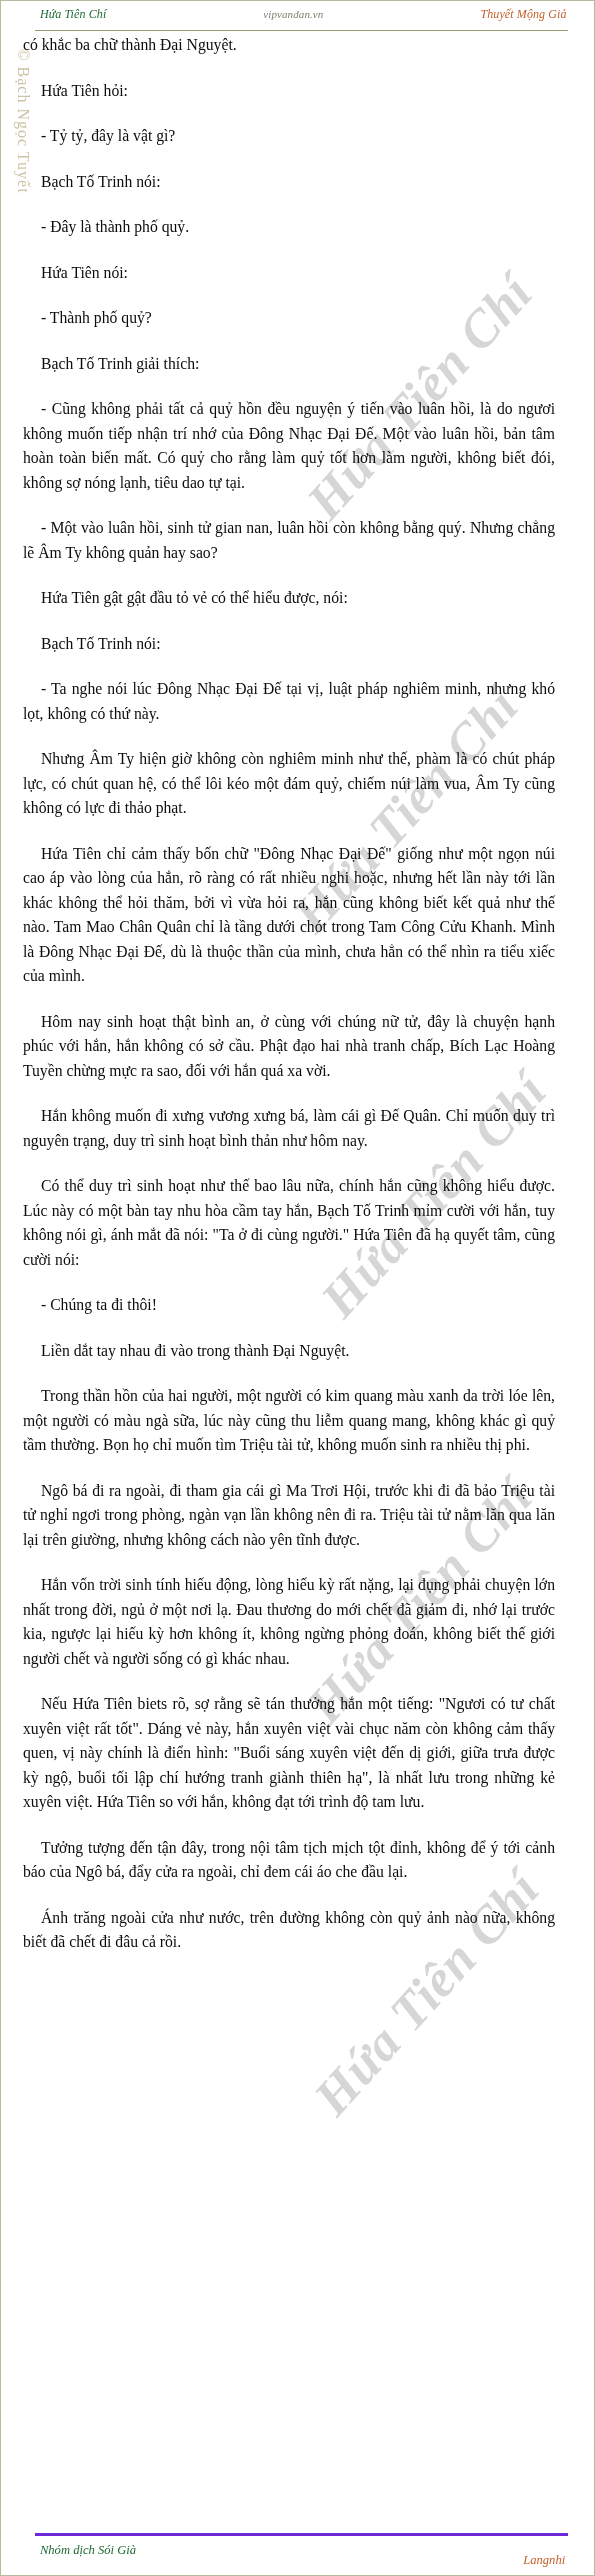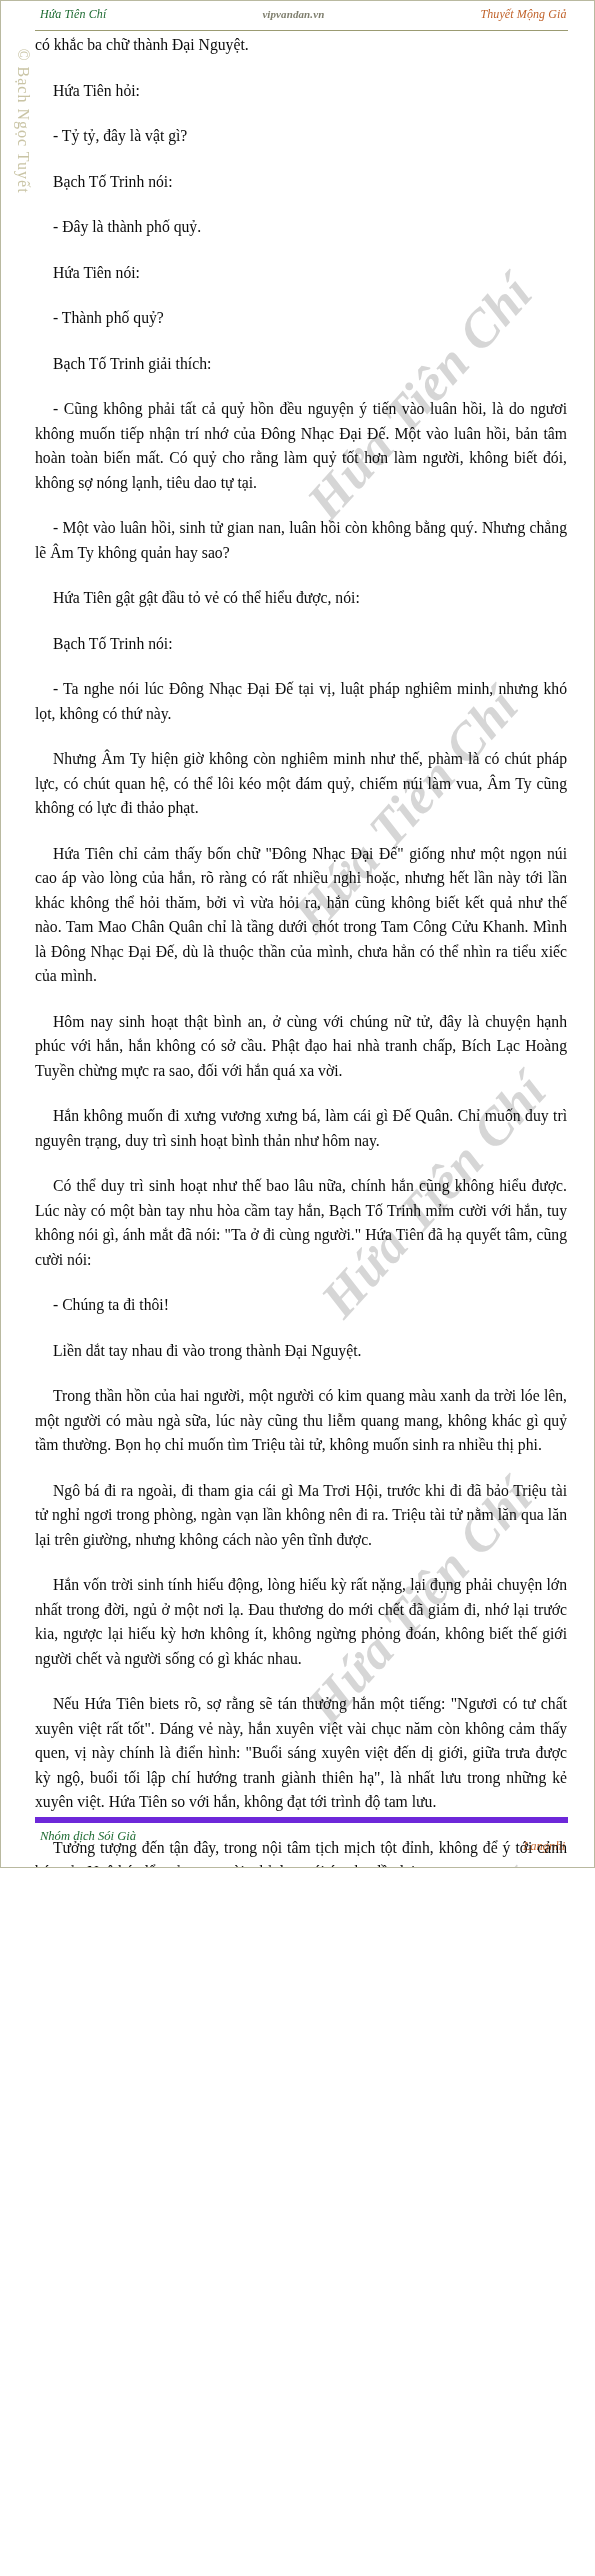--- a/index.html
+++ b/index.html
@@ -6,21 +6,21 @@
     margin: 0;
     padding: 0;
     background: #ffffff;
   }
   body {
     font-family: "Liberation Serif", "DejaVu Serif", serif;
   }
   #page {
     position: relative;
     width: 595px;
-    height: 1868px;
+    height: 2576px;
     box-sizing: border-box;
     background: #ffffff;
     border: 0.7px solid #b9b9a0;
     overflow: hidden;
   }
 
   
   .header {
     position: absolute;
     left: 34px;
@@ -30,21 +30,21 @@
     border-bottom: 1px solid #9b9b72;
     display: flex;
     align-items: flex-start;
     justify-content: space-between;
     font-style: italic;
     font-size: 12px;
     letter-spacing: 0.1px;
     box-sizing: border-box;
   }
   .header-left   { color: #1d6b32; padding-left: 4.9px; }
-  .header-center { color: #7e7e6d; font-size: 11px; padding-top: 1.4px; font-weight: bold; }
+  .header-center { color: #7e7e6d; font-size: 11px; padding-top: 1.4px; }
   .header-right  { color: #c0622a; padding-right: 1.4px; text-align: center; }
 
   
   .vert-copyright {
     position: absolute;
     left: -83px;
     top: 111px;
     width: 210px;
     transform: rotate(90deg);
     transform-origin: center center;
@@ -67,21 +67,21 @@
     transform: rotate(-48deg);
     transform-origin: left top;
     user-select: none;
     pointer-events: none;
     letter-spacing: 0.7px;
   }
 
   
   .content {
     position: absolute;
-    left: 34px;
+    left: 22px;
     top: 32px;
     width: 532px;
   }
   p.para {
     margin: 0 0 21px 0;
     font-size: 15.7px;
     line-height: 24.5px;
     color: #0c0c0c;
     text-align: justify;
     text-indent: 0;
@@ -89,24 +89,24 @@
     z-index: 2;
   }
   p.para.indent   { text-indent: 18px; }
   p.para.first    { margin-bottom: 21px; }
   p.para:last-child { margin-bottom: 0; }
 
   
   .footer {
     position: absolute;
     left: 34px;
-    bottom: 22px;
+    bottom: 14px;
     width: 533px;
     height: 28px;
-    border-top: 6px solid #6d28d9;
+    border-top: 3px solid #6d28d9;
     display: flex;
     align-items: center;
     justify-content: space-between;
     font-style: italic;
     font-size: 12.6px;
     box-sizing: border-box;
     padding-top: 4.2px;
   }
   .footer-left  { color: #1d6b32; padding-left: 4.9px; }
   .footer-right { color: #c0622a; padding-right: 2.8px; margin-top: 20px; }

